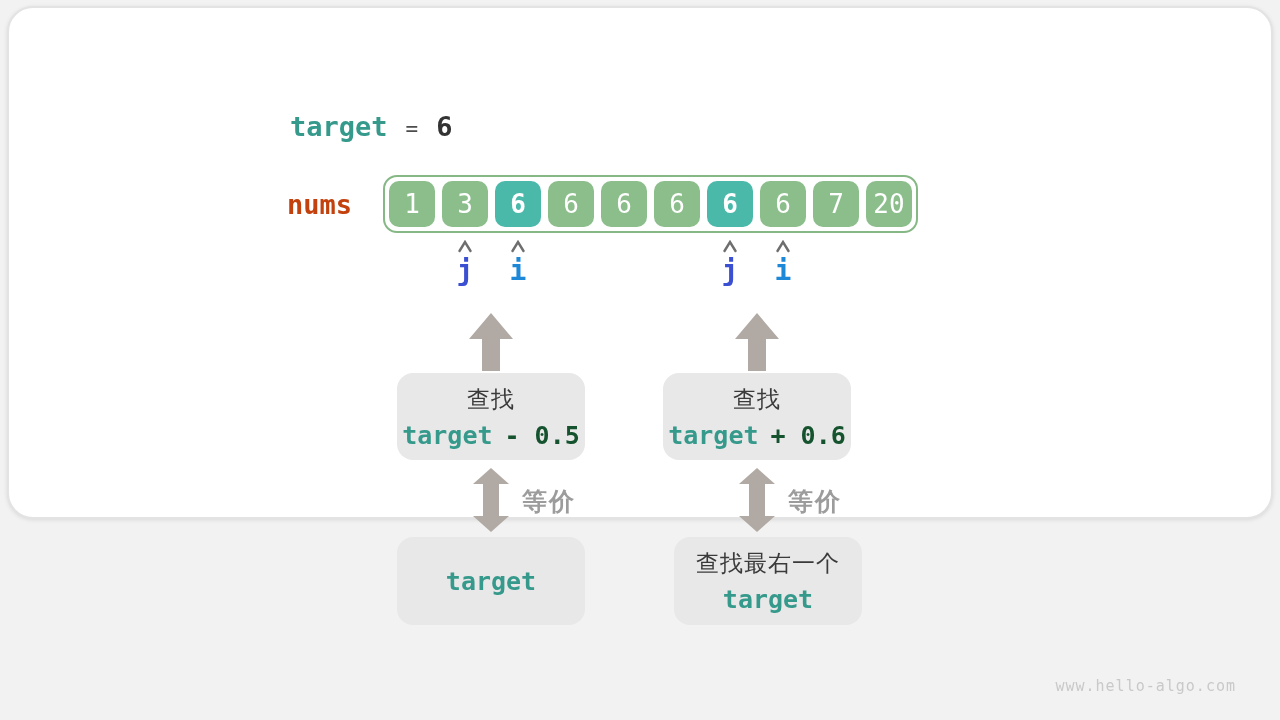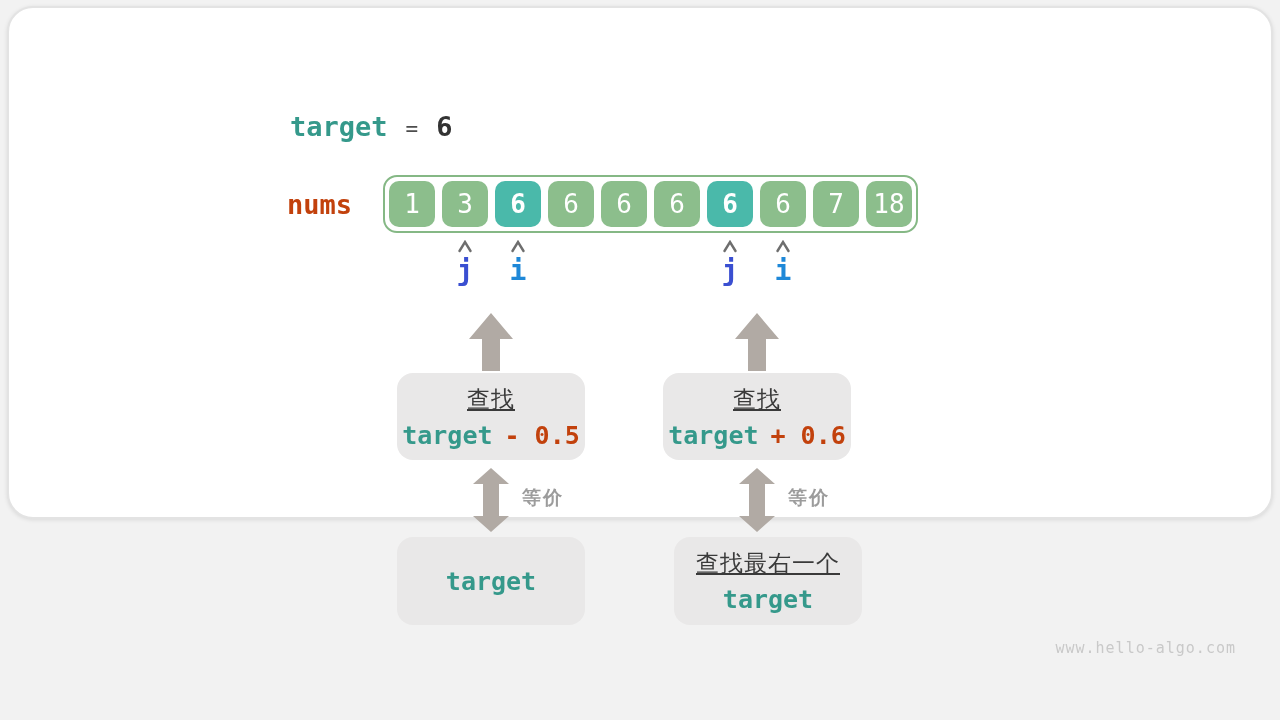--- a/index.html
+++ b/index.html
@@ -63,36 +63,36 @@
   
   .flow-box {
     position: absolute; width: 188px;
     border-radius: 16px;
     background: #e9e8e8;
     display: flex; flex-direction: column; align-items: center; justify-content: center;
     gap: 6px;
   }
   .flow-box.top { top: 373px; height: 87px; }
   .flow-box.bottom { top: 537px; height: 88px; }
-  .box-cjk { font-size: 23px; color: #3a3a3a; letter-spacing: 1px; text-decoration: underline; }
+  .box-cjk { font-size: 23px; color: #3a3a3a; letter-spacing: 1px; }
   .box-code { font-size: 25px; font-weight: bold; }
   .box-code .code-target { color: #35998b; }
-  .box-code .code-op { color: #c2410c; margin-left: 12px; }
+  .box-code .code-op { color: #14532d; margin-left: 12px; }
 
   
   .up-arrow { position: absolute; top: 313px; }
   .dbl-arrow { position: absolute; top: 468px; }
   .equiv-label {
     position: absolute; top: 485px;
-    font-size: 19px; font-weight: bold; color: #9c9c9c;
+    font-size: 25px; font-weight: bold; color: #9c9c9c;
     letter-spacing: 2px;
   }
 
   .watermark {
-    position: absolute; right: 44px; top: 639px;
+    position: absolute; right: 44px; top: 677px;
     font-size: 15px; color: #c9c9c9; letter-spacing: 1px;
   }
 </style>
 </head>
 <body>
 
 <div class="canvas">
   <div class="card"></div>
 
   <div class="target-line">
@@ -105,21 +105,21 @@
   <div class="array-wrap">
     <div class="cell mono">1</div>
     <div class="cell mono">3</div>
     <div class="cell mono hl">6</div>
     <div class="cell mono">6</div>
     <div class="cell mono">6</div>
     <div class="cell mono">6</div>
     <div class="cell mono hl">6</div>
     <div class="cell mono">6</div>
     <div class="cell mono">7</div>
-    <div class="cell mono">18</div>
+    <div class="cell mono">20</div>
   </div>
 
   <div class="ptr-col" style="left:445px">
     <svg class="caret-icon" width="16" height="13" viewBox="0 0 16 13">
         <polyline points="2.5,11 8,2 13.5,11" fill="none" stroke="#6e6e6e" stroke-width="2.4" stroke-linecap="round" stroke-linejoin="miter"></polyline>
       </svg>
     <span class="ptr-label mono" style="color: rgb(58, 79, 209);">j</span>
   </div>
   <div class="ptr-col" style="left:498px">
     <svg class="caret-icon" width="16" height="13" viewBox="0 0 16 13">

